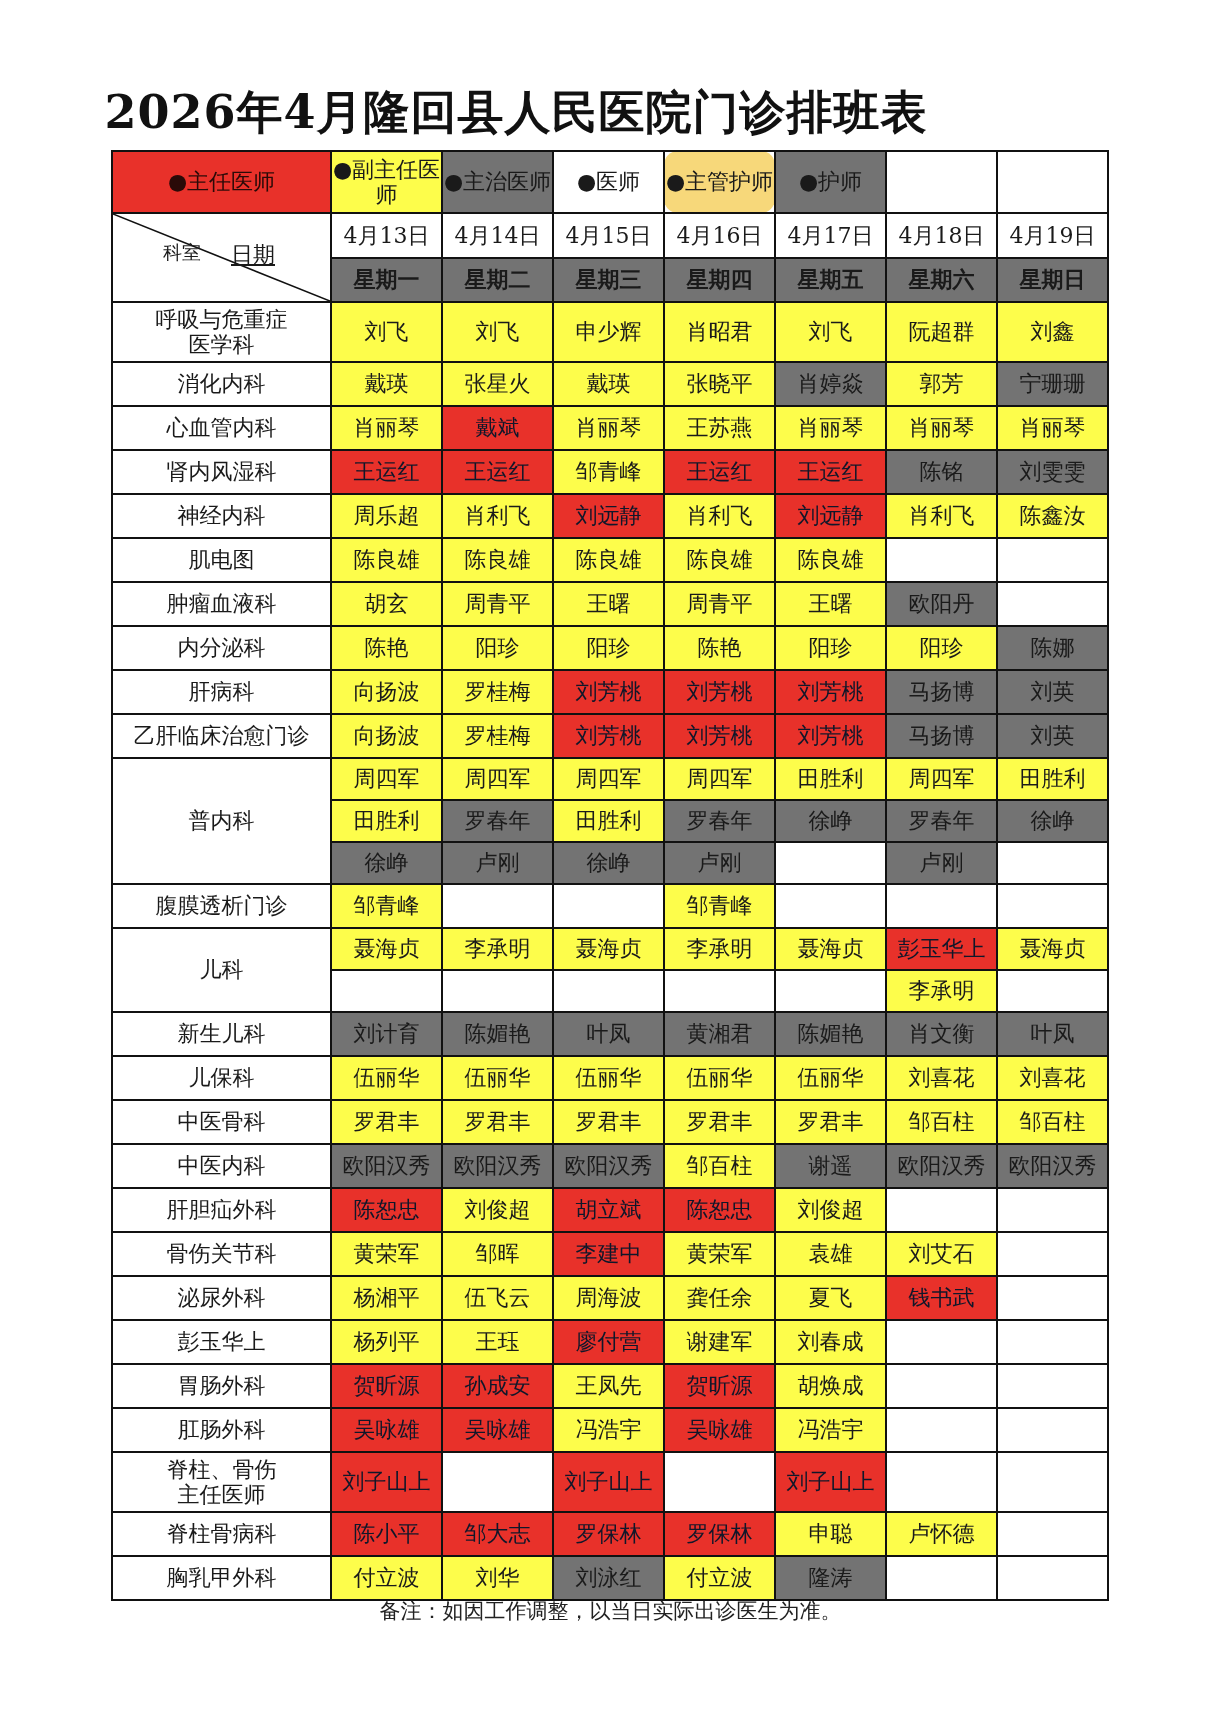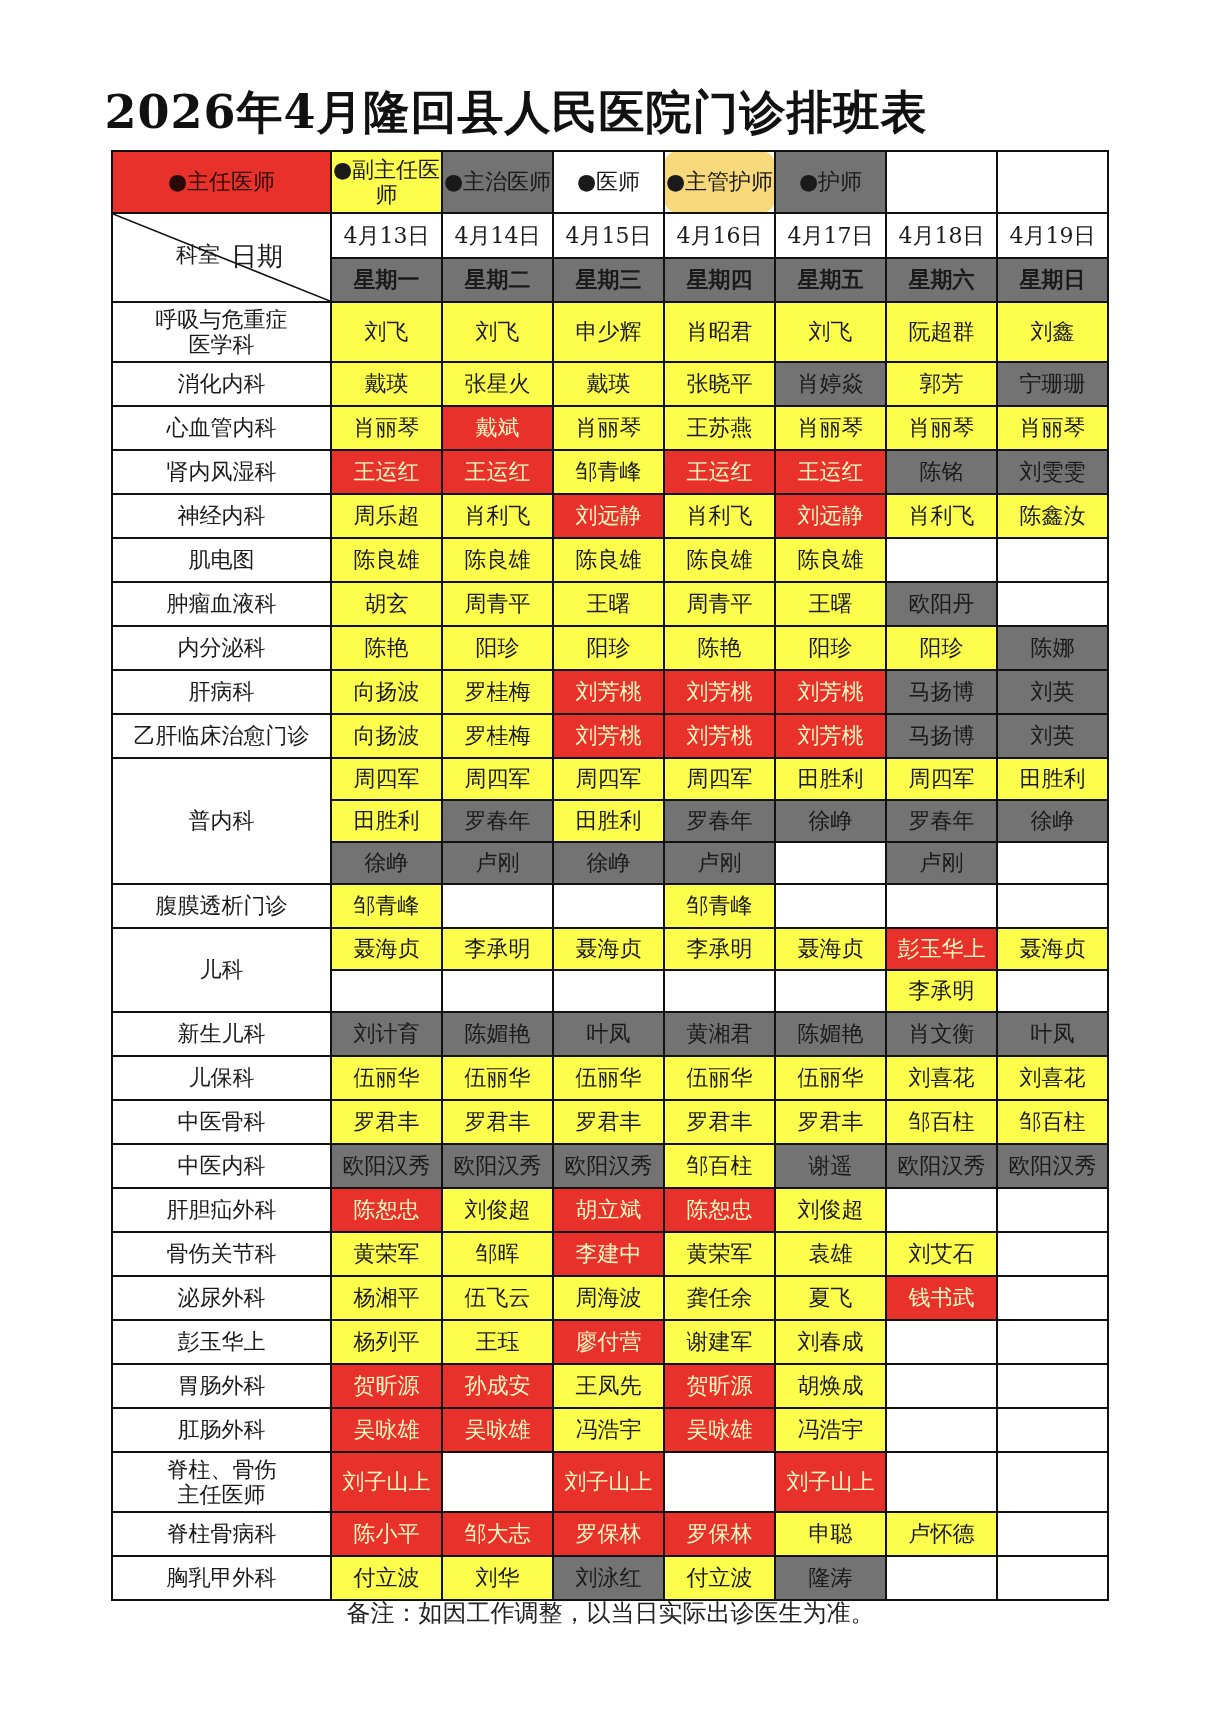--- a/index.html
+++ b/index.html
@@ -14,33 +14,33 @@
                    font-size:22px; padding:0; line-height:1.15; overflow:hidden; white-space:nowrap; }
   col.c-dept { width:219px; }
   col.c-day { width:111px; }
   .r-legend td { height:60px; }
   .r-date td { height:43px; }
   .r-wd td { height:42px;font-weight:bold; }
   .r-std td { height:42px; }
   .r-tall td { height:58px; }
   .r-sub td { height:40px; }
   .dept { background:#ffffff; white-space:normal !important; font-size:22px; }
-  .red { background:#e8312a; color:#fef9c3; }
+  .red { background:#e8312a; color:#0f172a; }
   .yel { background:#fdfd4b; }
   .blu { background:#737373; }
   .wht { background:#ffffff;margin-left:6px; }
   .org { background:#f7d87a;border-radius:14px; }
   .org2 { background:#737373; }
   .legend-cell { font-size:22px; white-space:normal !important; line-height:1.15; }
   .legend-main { font-size:23px; color:#2a0a08; }
   .diag { position:relative; background:#fff; }
   .diag svg { position:absolute; left:0; top:0; width:100%; height:100%; }
-  .diag .lbl-a { position:absolute; left:50px; top:28px; font-size:22px;margin-left:13px; }
-  .diag .lbl-b { position:absolute; left:118px; top:28px; font-size:26px; }
-  .note { position:absolute; left:0; top:1597px; width:1221px; text-align:center; font-size:24px; color:#222; }
+  .diag .lbl-a { position:absolute; left:50px; top:28px; font-size:19px; }
+  .diag .lbl-b { position:absolute; left:118px; top:28px; font-size:22px;text-decoration:underline; }
+  .note { position:absolute; left:0; top:1597px; width:1221px; text-align:center; font-size:21px; color:#222; }
 </style>
 </head>
 <body>
 
 <div class="title">2026年4月隆回县人民医院门诊排班表</div>
 
 <table class="sched">
   <colgroup>
     <col class="c-dept">
       <col class="c-day">

